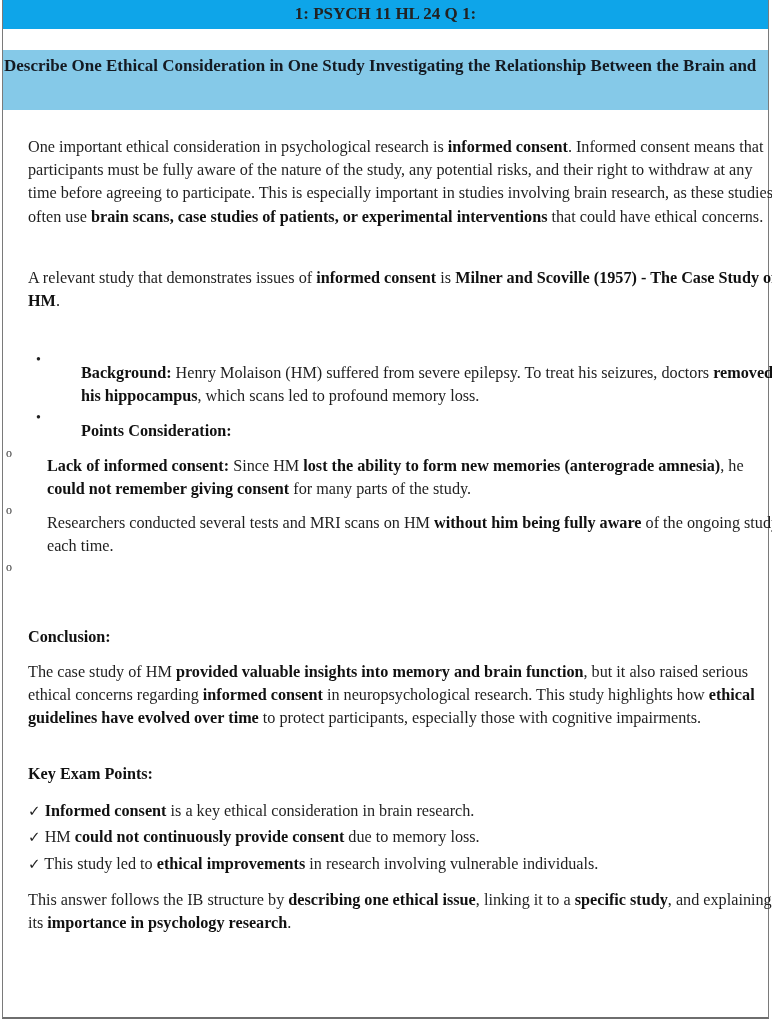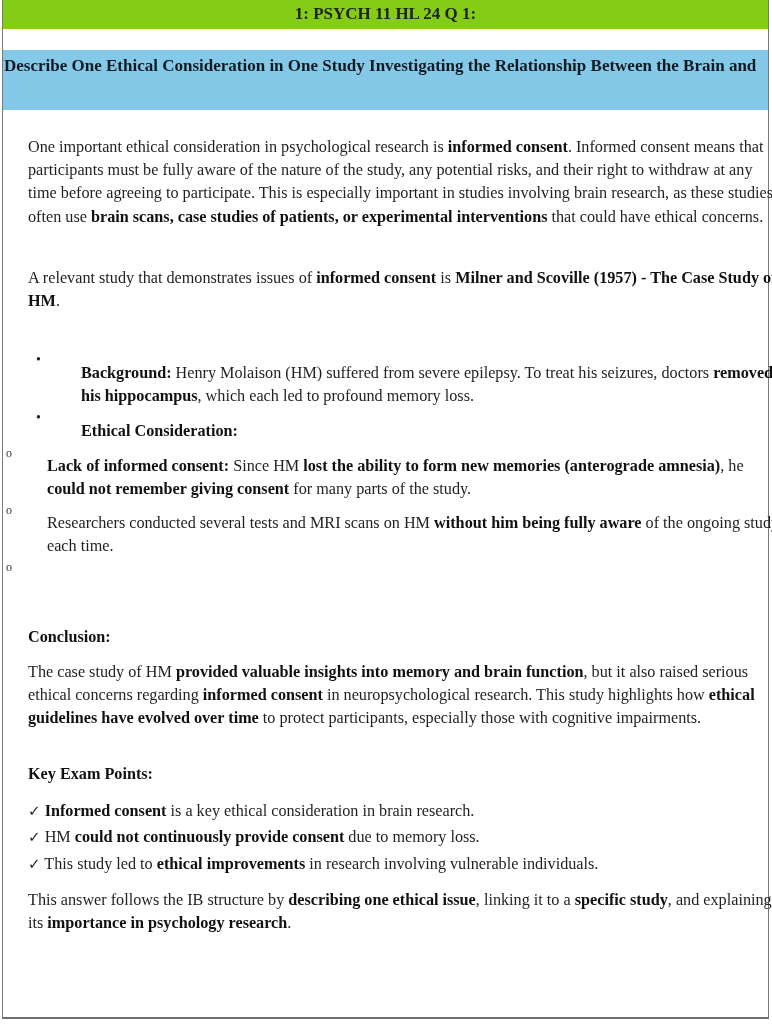--- a/index.html
+++ b/index.html
@@ -23,21 +23,21 @@
     height: 1019px;
     border-left: 1px solid #7a7a7a;
     border-right: 1px solid #7a7a7a;
     border-bottom: 2px solid #6e6e6e;
     box-sizing: border-box;
   }
   .title-row {
     position: absolute;
     left: 0; right: 0; top: 0;
     height: 29px;
-    background: #84cc16;
+    background: #0ea5e9;
     border-bottom: 1px solid #e6d8d0;
     text-align: center;
     font-weight: bold;
     font-size: 17px;
     line-height: 27px;
     color: #222;
   }
   .gap-row {
     position: absolute;
     left: 0; right: 0; top: 29px;
@@ -119,24 +119,24 @@
   </div>
 
   <div class="content">
 
     <p style="top:10px;"><span>One important ethical consideration in psychological research is </span><b>informed consent</b><span>. Informed consent means that participants must be fully aware of the nature of the study, any potential risks, and their right to withdraw at any time before agreeing to participate. This is especially important in studies involving brain research, as these studies often use </span><b>brain scans, case studies of patients, or experimental interventions</b><span> that could have ethical concerns.</span></p>
 
     <p style="top:141px;"><span>A relevant study that demonstrates issues of </span><b>informed consent</b><span> is </span><b>Milner and Scoville (1957) - The Case Study of HM</b><span>.</span></p>
 
 
     <span class="bullet" style="top:238px;">•</span>
-    <p class="bullet-text" style="top:236px; left:62px; width:700px;"><b>Background:</b><span> Henry Molaison (HM) suffered from severe epilepsy. To treat his seizures, doctors </span><b>removed his hippocampus</b><span>, which each led to profound memory loss.</span></p>
+    <p class="bullet-text" style="top:236px; left:62px; width:700px;"><b>Background:</b><span> Henry Molaison (HM) suffered from severe epilepsy. To treat his seizures, doctors </span><b>removed his hippocampus</b><span>, which scans led to profound memory loss.</span></p>
 
     <span class="bullet" style="top:296px;">•</span>
-    <p class="bullet-text" style="top:294px; left:62px; width:700px;"><b>Ethical Consideration:</b></p>
+    <p class="bullet-text" style="top:294px; left:62px; width:700px;"><b>Points Consideration:</b></p>
 
     <span class="circle" style="top:332px;">o</span>
     <p class="sub-text" style="top:329px; left:28px; width:735px;"><b>Lack of informed consent:</b><span> Since HM </span><b>lost the ability to form new memories (anterograde amnesia)</b><span>, he </span><b>could not remember giving consent</b><span> for many parts of the study.</span></p>
 
     <span class="circle" style="top:389px;">o</span>
     <p class="sub-text" style="top:386px; left:28px; width:735px;"><span>Researchers conducted several tests and MRI scans on HM </span><b>without him being fully aware</b><span> of the ongoing study each time.</span></p>
 
     <span class="circle" style="top:446px;">o</span>
 
     <p style="top:500px;"><b>Conclusion:</b></p>

